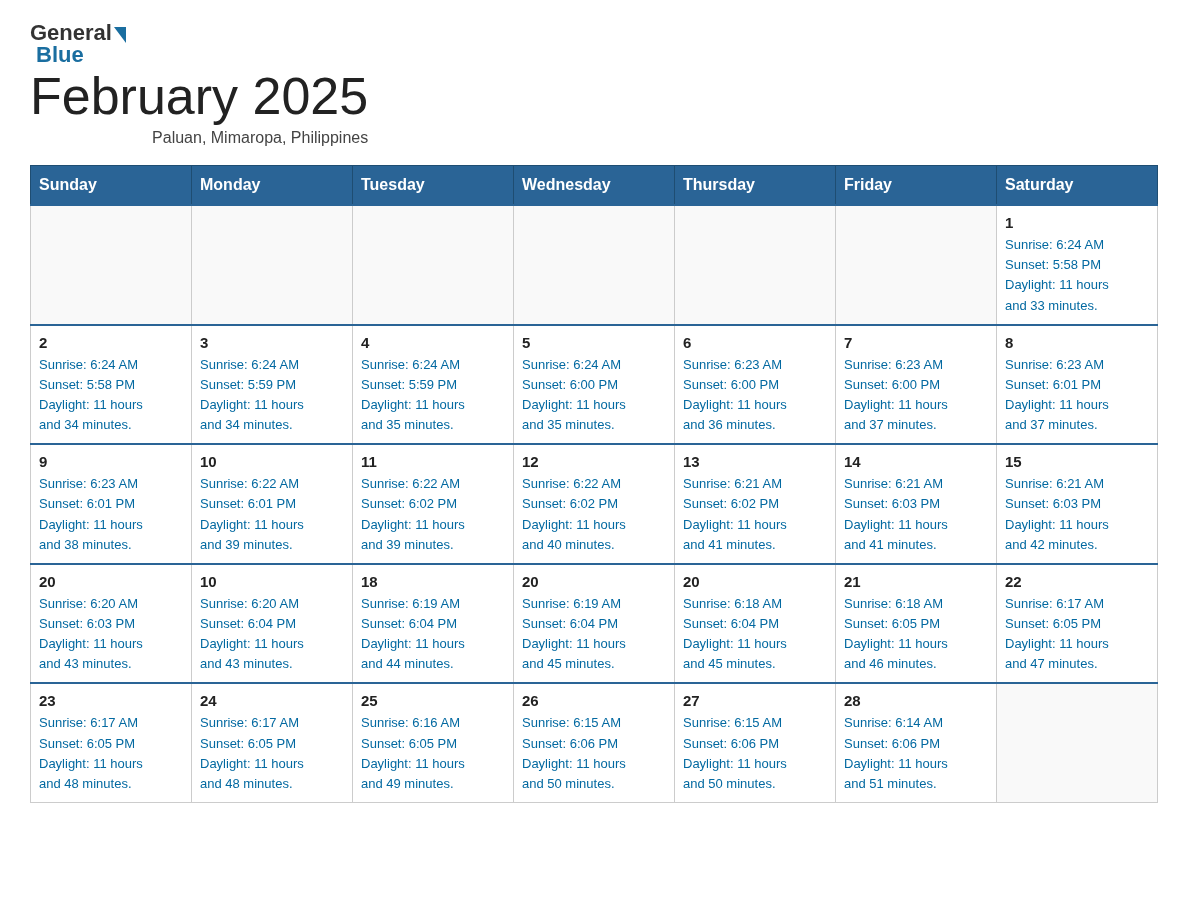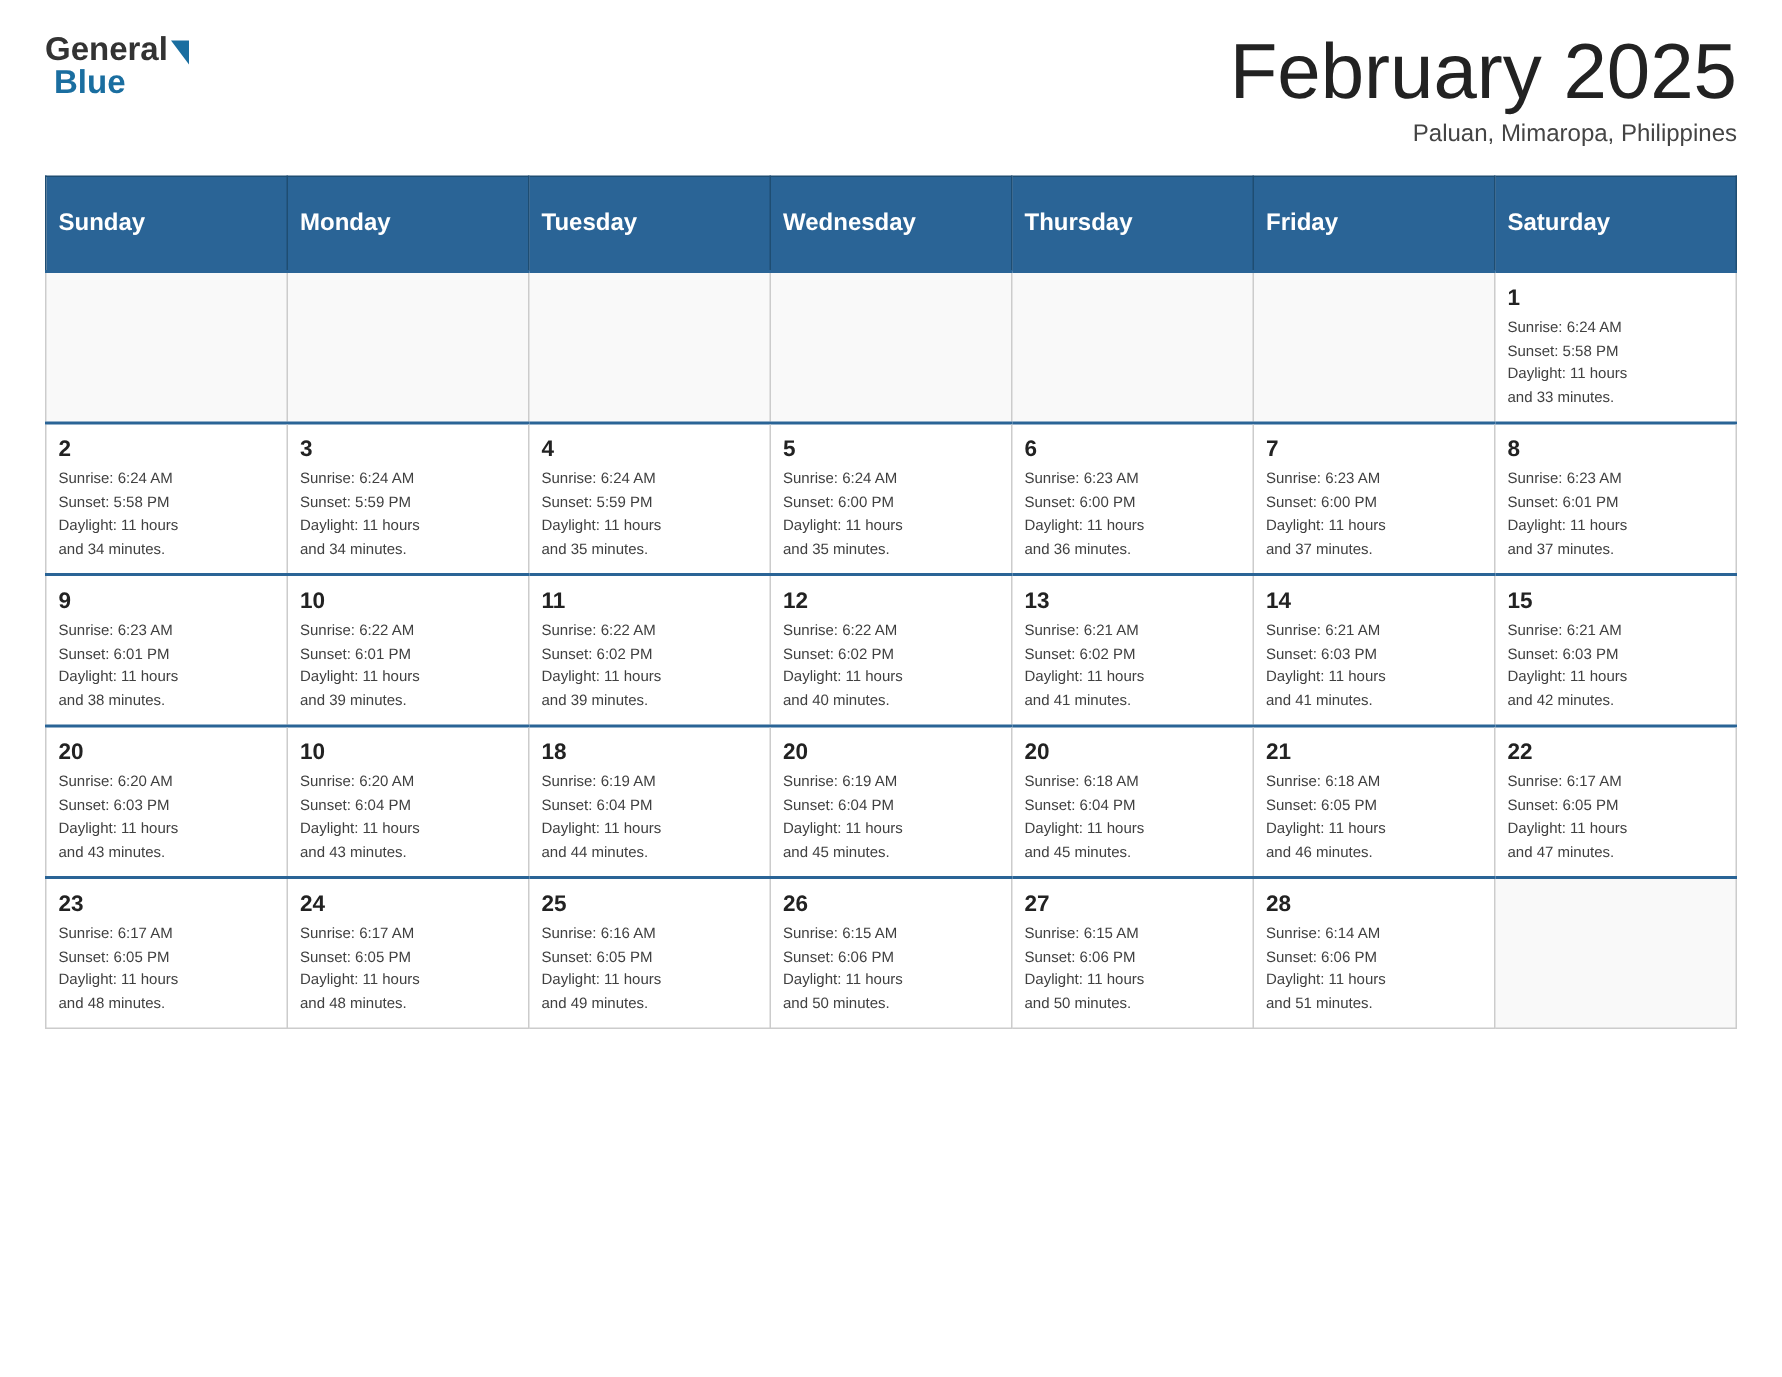--- a/index.html
+++ b/index.html
@@ -8,20 +8,21 @@
       background: #fff;
       padding: 20px 30px;
       width: 1188px;
       min-height: 918px;
     }
     .header {
       display: flex;
       justify-content: space-between;
       align-items: flex-start;
       margin-bottom: 18px;
+      flex-direction: column;
     }
     .logo {
       display: flex;
       flex-direction: column;
       align-items: flex-start;
     }
     .logo-top {
       display: flex;
       align-items: center;
     }
@@ -62,42 +63,42 @@
     }
     .calendar {
       width: 100%;
       border-collapse: collapse;
     }
     .calendar th {
       background-color: #2a6496;
       color: #fff;
       font-size: 16px;
       font-weight: bold;
-      padding: 22px 8px;
+      padding: 10px 8px;
       text-align: left;
       border: 1px solid #1e4d72;
     }
     .calendar td {
       vertical-align: top;
       padding: 8px 8px;
       border: 1px solid #ccc;
       width: 14.28%;
       min-height: 100px;
       font-size: 13px;
       color: #333;
     }
     .day-num {
       font-size: 15px;
       font-weight: bold;
       color: #222;
       margin-bottom: 4px;
     }
     .day-info {
-      font-size: 10px;
-      color: #404040;
+      font-size: 13px;
+      color: #0369a1;
       line-height: 1.55;
     }
     .empty-cell {
       background: #f9f9f9;
     }
     tr.week-row td {
       border-top: 2px solid #2a6496;
     }
   </style>
 </head>

